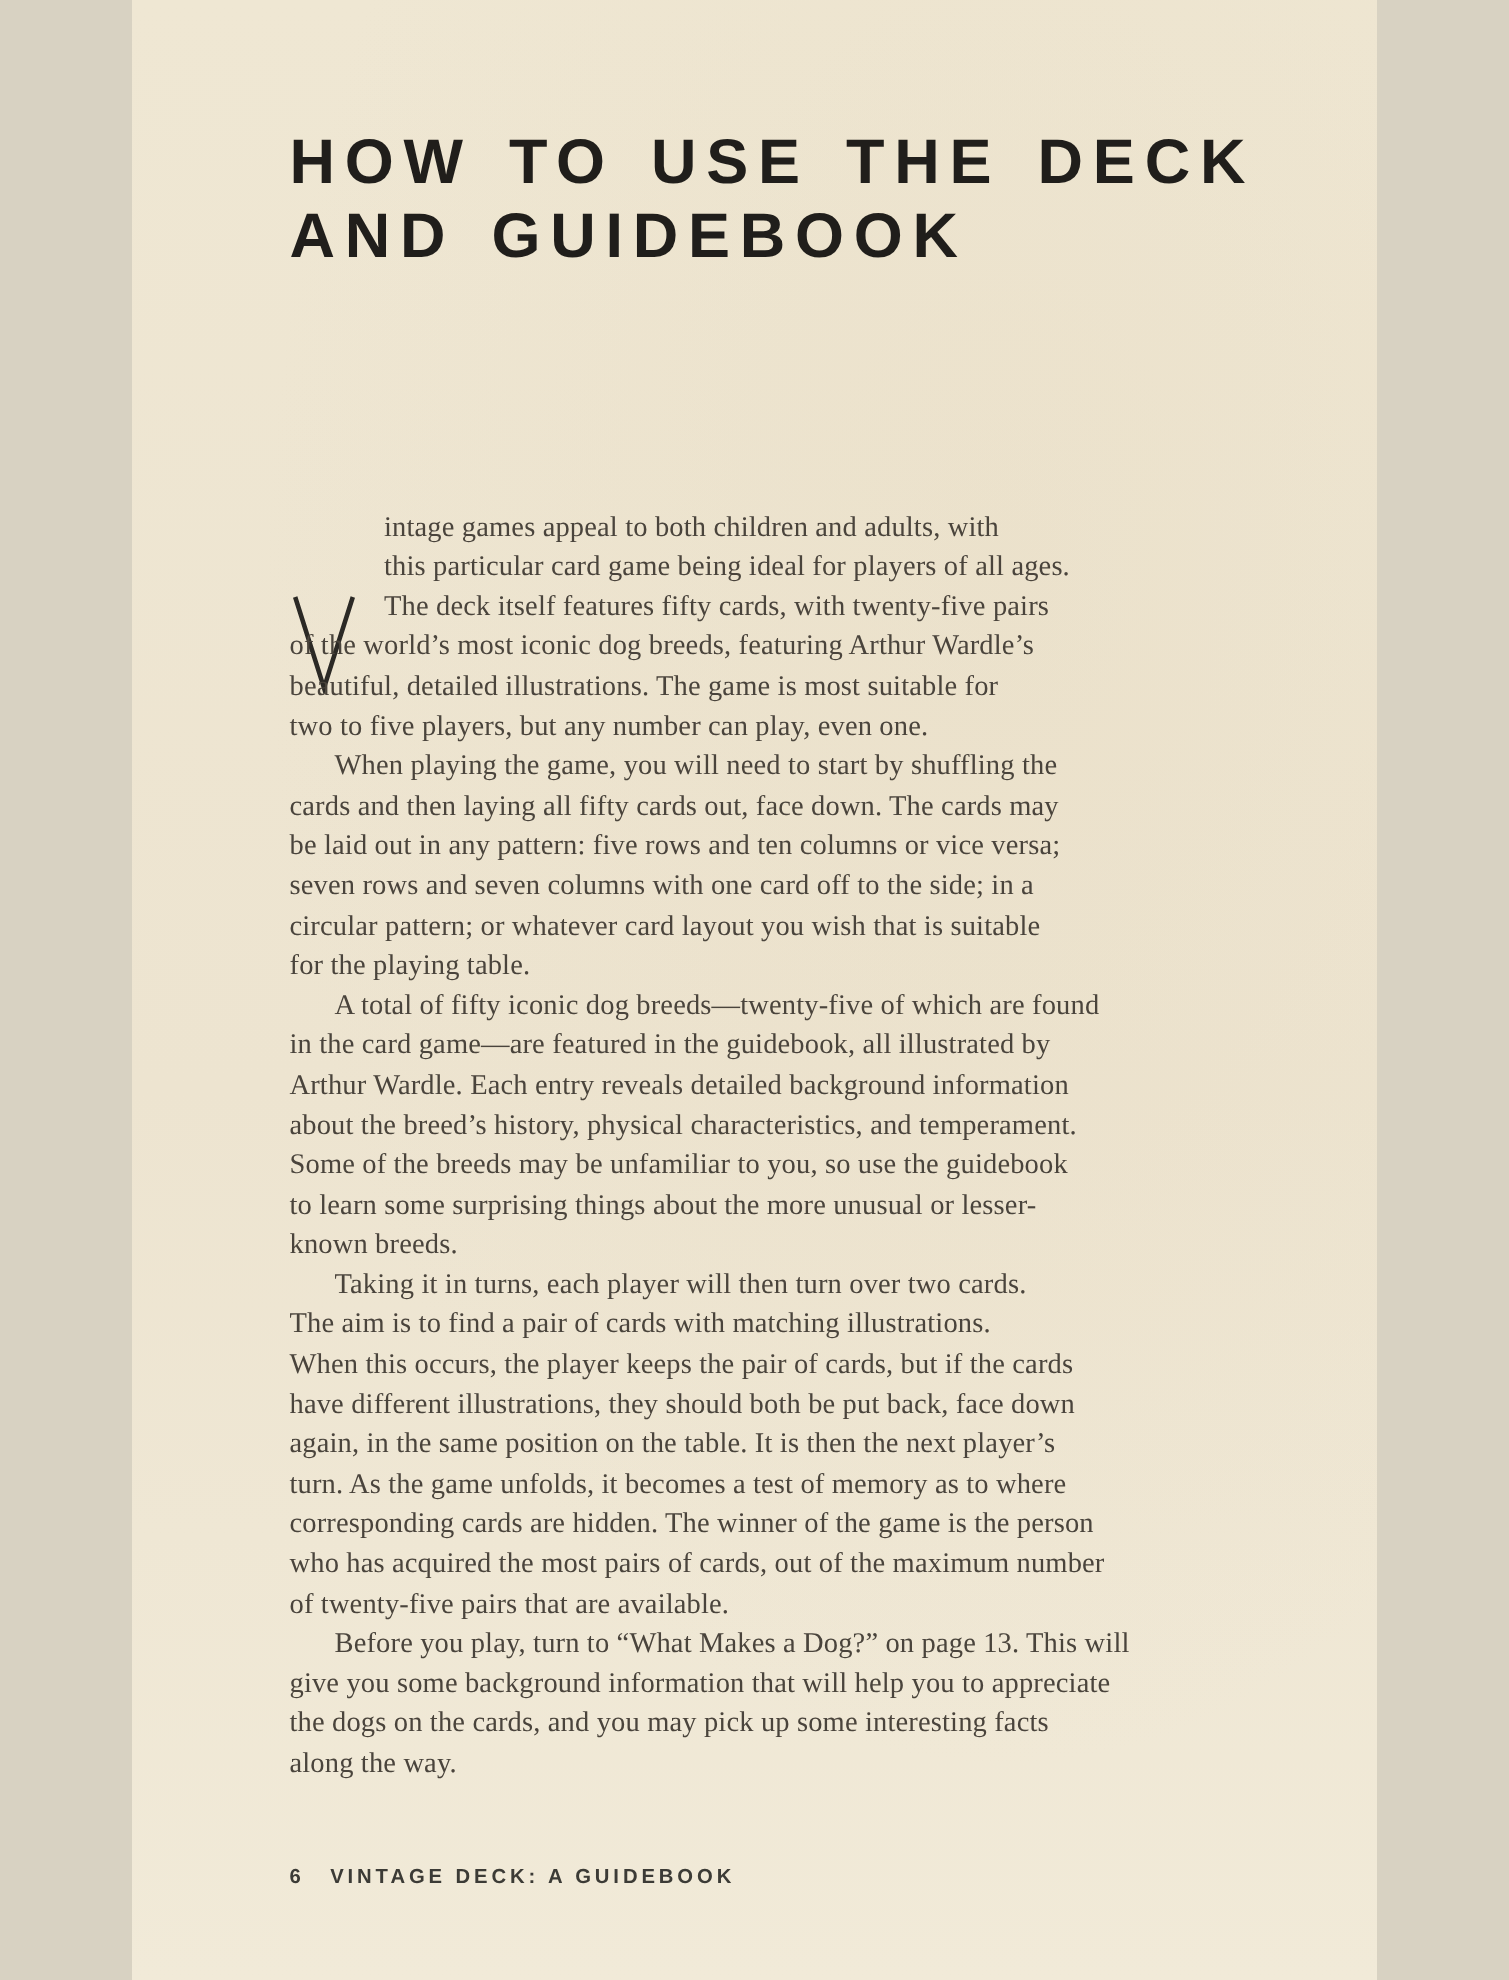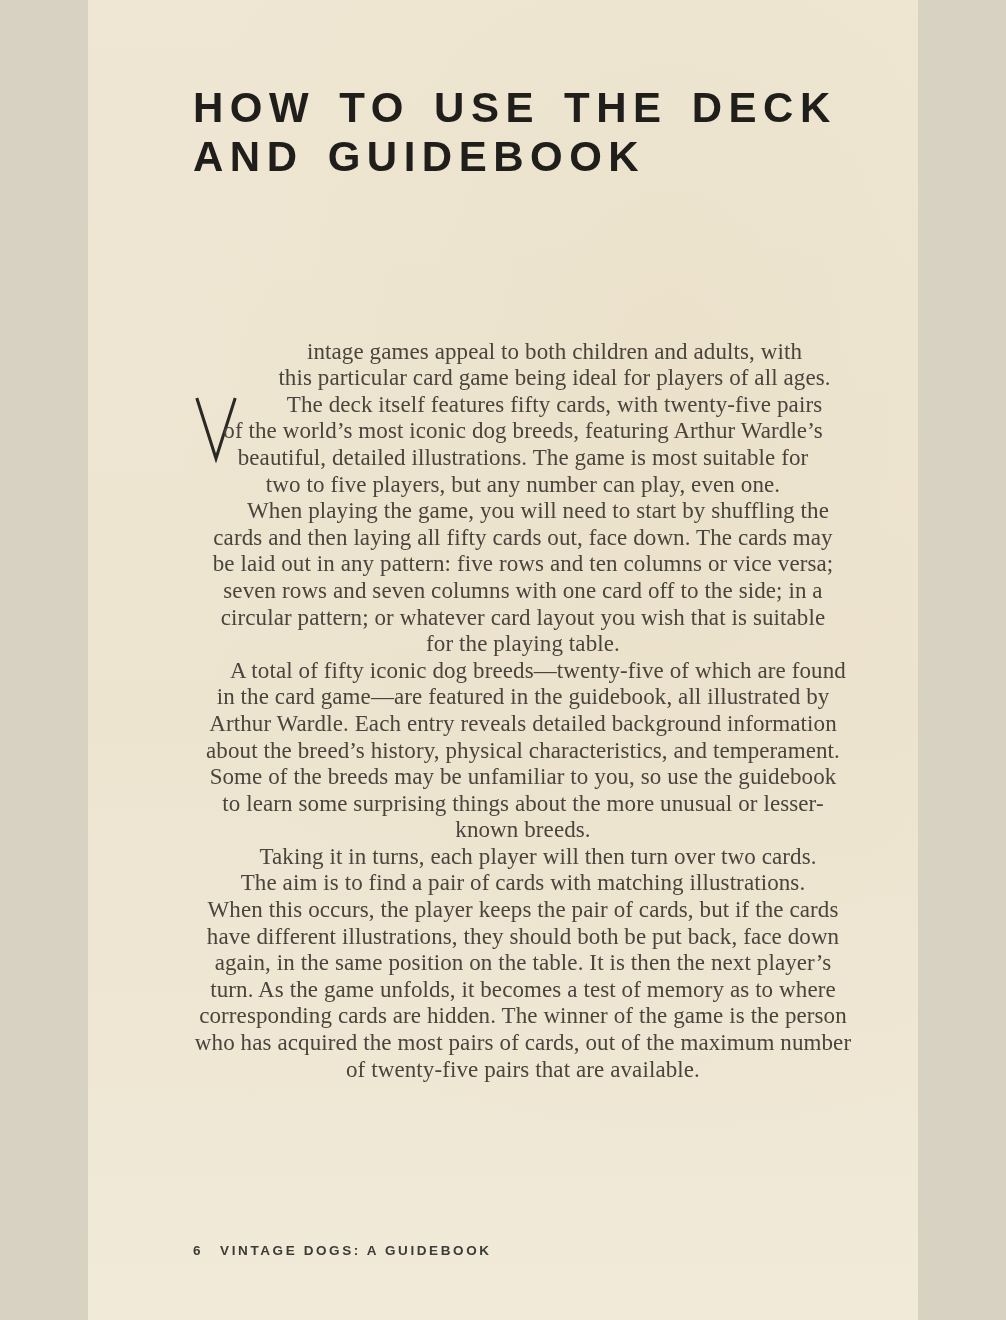--- a/index.html
+++ b/index.html
@@ -32,25 +32,24 @@
     font-size: 42px;
     line-height: 49px;
     letter-spacing: 6.5px;
     word-spacing: 6px;
     color: #201e1b;
     white-space: pre-line;
   }
   .body-text {
     margin-top: 131px;
     width: 660px;
-    font-size: 23px;
+    font-size: 19px;
     line-height: 26.6px;
     color: #4a443c;
     letter-spacing: 0.1px;
-    text-align: center;
   }
   .body-text p {
     margin: 0;
     white-space: pre-line;
   }
   .body-text p.indent {
     text-indent: 30px;
   }
   .drop-cap {
     float: left;
@@ -130,21 +129,25 @@
       <p class="indent">Taking it in turns, each player will then turn over two cards.
 The aim is to find a pair of cards with matching illustrations.
 When this occurs, the player keeps the pair of cards, but if the cards
 have different illustrations, they should both be put back, face down
 again, in the same position on the table. It is then the next player’s
 turn. As the game unfolds, it becomes a test of memory as to where
 corresponding cards are hidden. The winner of the game is the person
 who has acquired the most pairs of cards, out of the maximum number
 of twenty-five pairs that are available.</p>
 
+      <p class="indent">Before you play, turn to “What Makes a Dog?” on page 13. This will
+give you some background information that will help you to appreciate
+the dogs on the cards, and you may pick up some interesting facts
+along the way.</p>
 
     </div>
   </div>
 
   <div class="footer">
     <span class="page-num">6</span>
-    <span>VINTAGE DOGS: A GUIDEBOOK</span>
+    <span>VINTAGE DECK: A GUIDEBOOK</span>
   </div>
 </div>
 
 </body></html>

